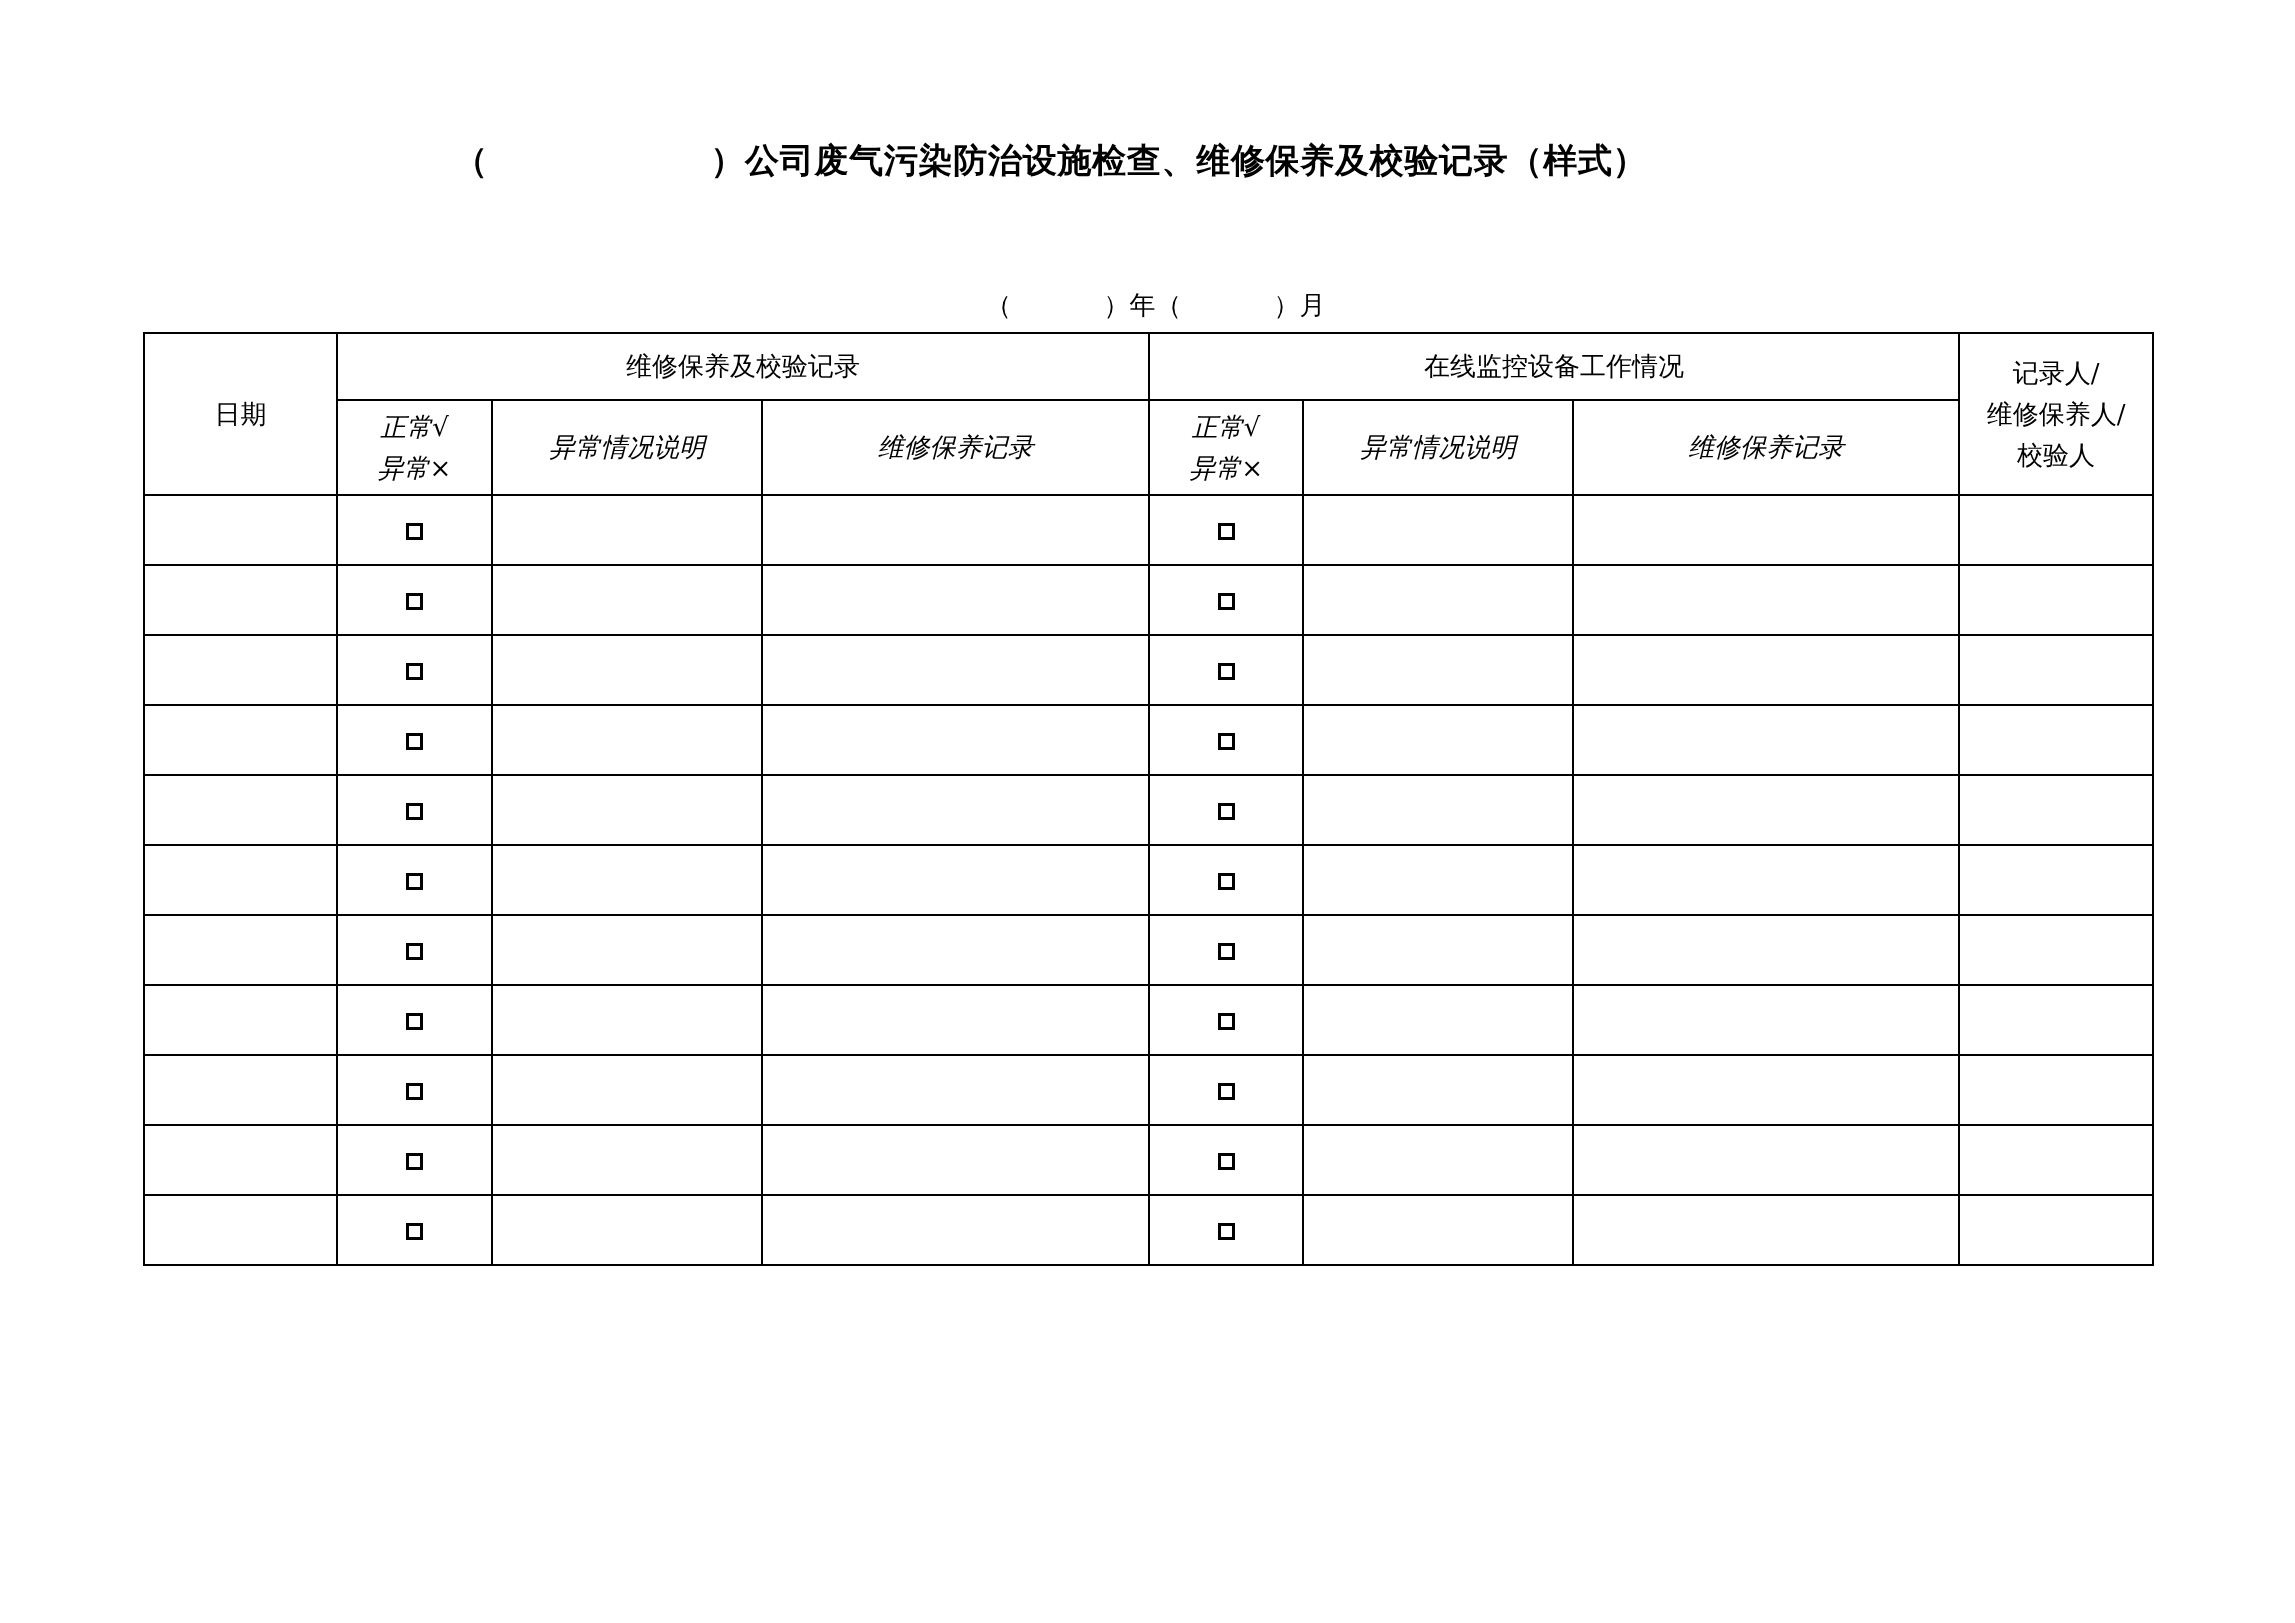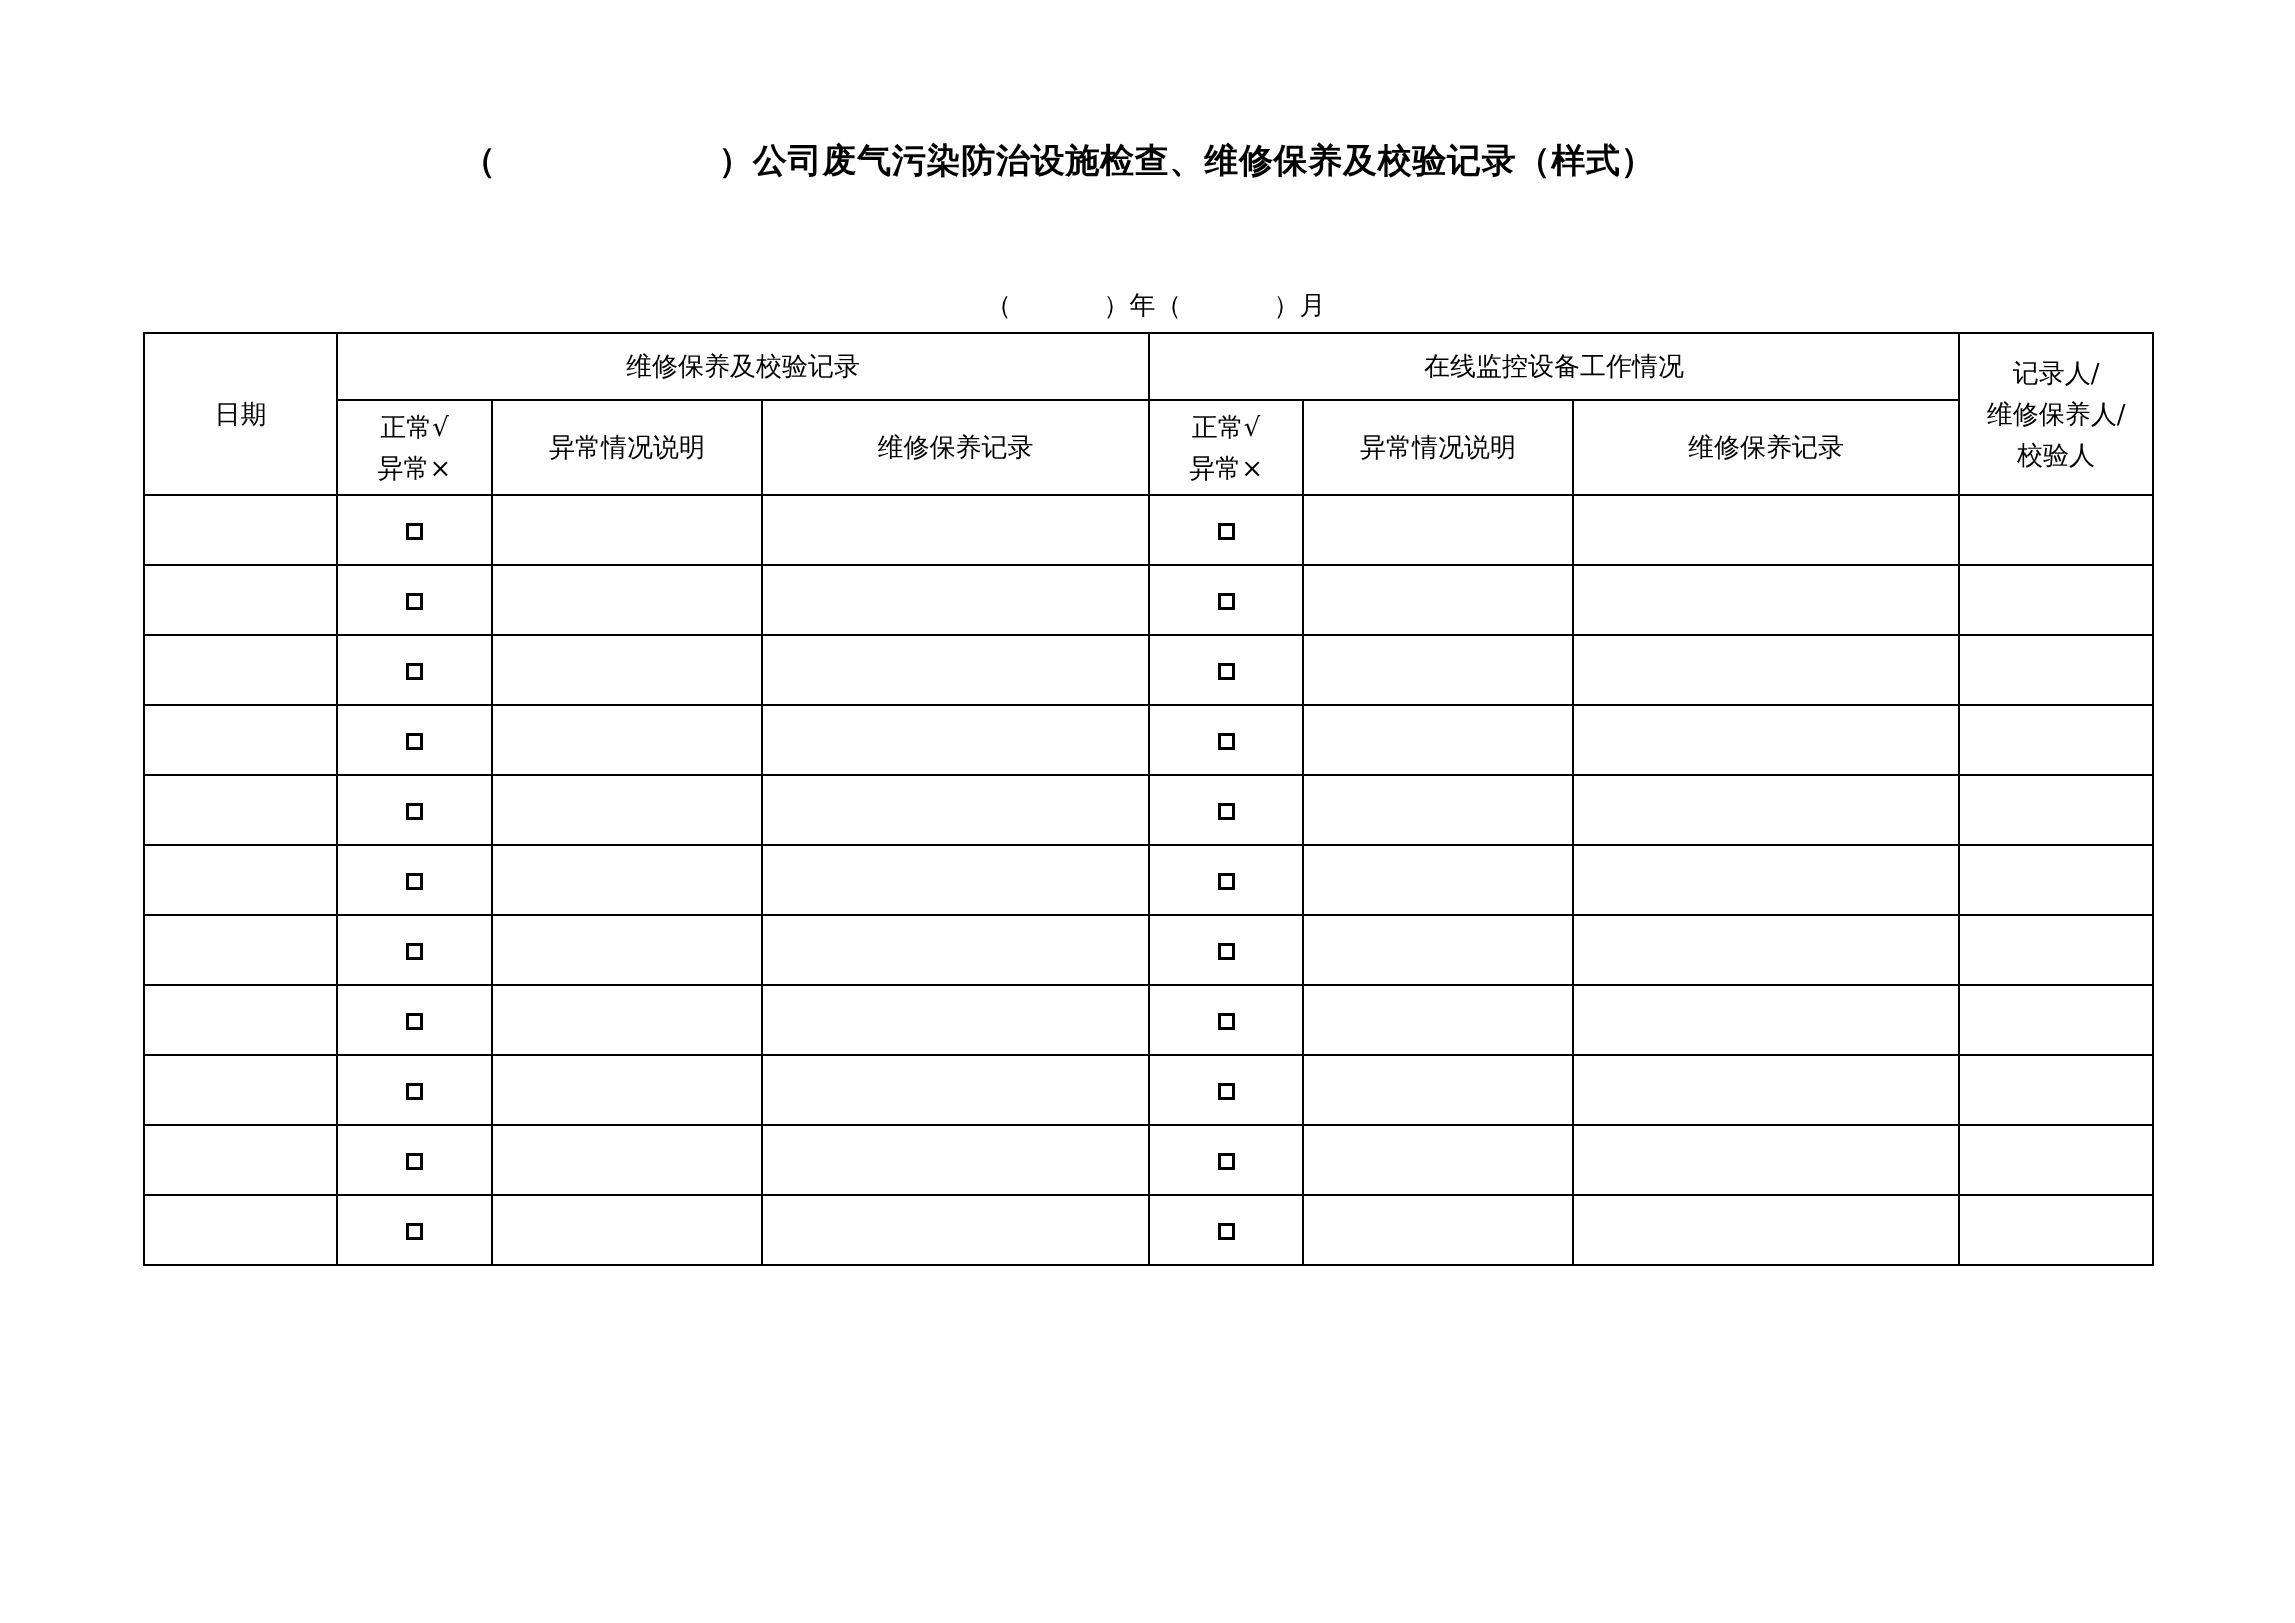--- a/index.html
+++ b/index.html
@@ -10,21 +10,21 @@
     body {
       width: 2295px;
       height: 1623px;
       position: relative;
       font-family: "DejaVu Serif", "Liberation Serif", serif;
       color: #000000;
       overflow: hidden;
     }
     .title {
       position: absolute;
-      left: 12px;
+      left: 4px;
       top: 131px;
       width: 2093px;
       text-align: center;
       font-size: 34px;
       font-weight: bold;
       font-family: "DejaVu Sans", "Liberation Sans", sans-serif;
       line-height: 59px;
       letter-spacing: 0.7px;
     }
     .title .blank {
@@ -57,21 +57,21 @@
     table.record td, table.record th {
       border: 2px solid #000;
       text-align: center;
       vertical-align: middle;
       font-weight: normal;
       font-size: 26px;
       line-height: 41px;
       padding: 0;
     }
     tr.h1 { height: 67px; }
-    tr.h2 { height: 95px; }
+    tr.h2 { height: 95px; font-style: italic; }
     tr.data-row { height: 70px; }
     .checkbox {
       display: inline-block;
       width: 17px;
       height: 17px;
       border: 3.3px solid #000;
       box-sizing: border-box;
       vertical-align: middle;
       background: #fff;
       cursor: pointer;

